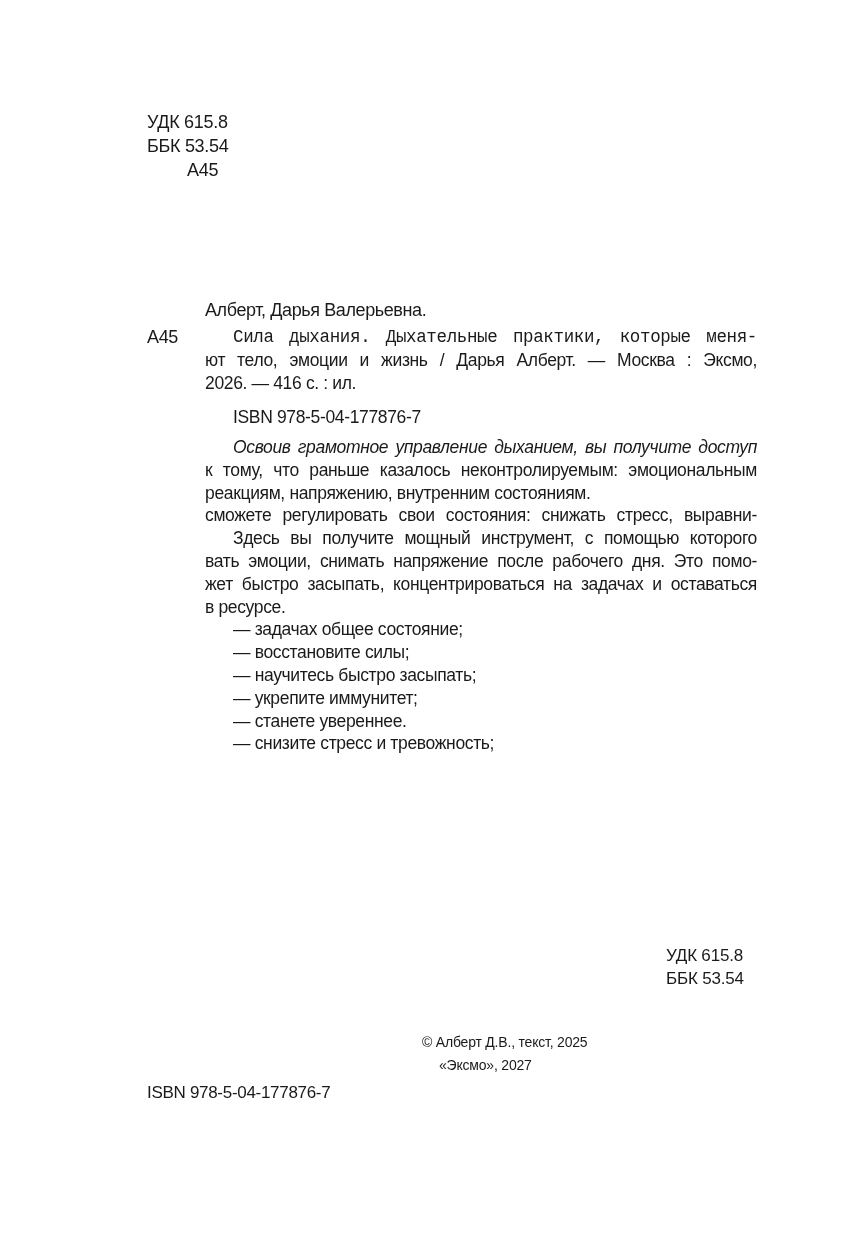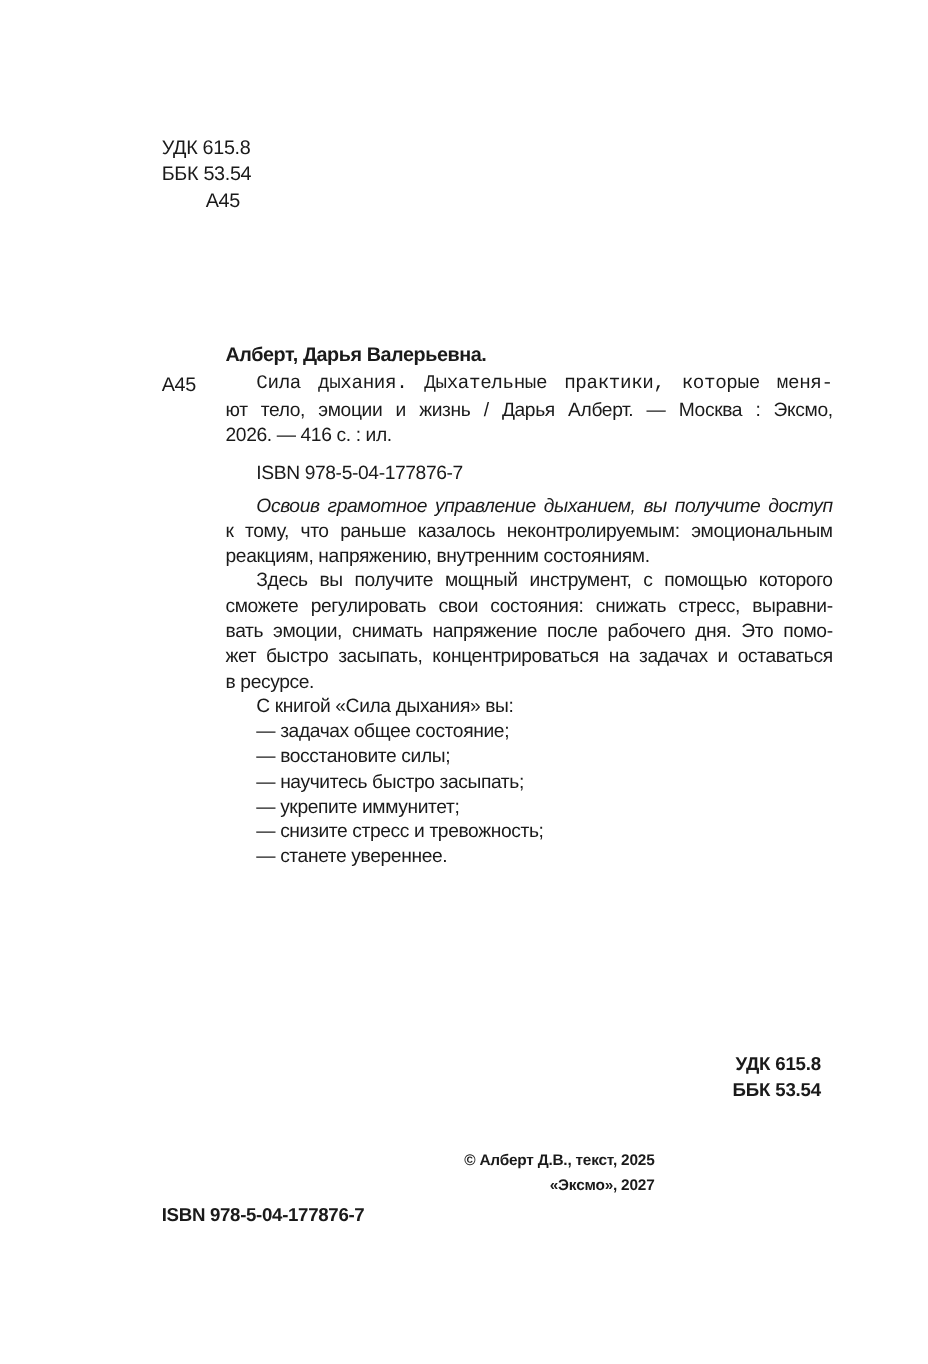--- a/index.html
+++ b/index.html
@@ -1,21 +1,21 @@
 <!DOCTYPE html>
 <html><head>
 <meta charset="utf-8">
 <style>
   html, body { margin: 0; padding: 0; background: #ffffff; }
   body { width: 844px; height: 1240px; position: relative; overflow: hidden;
          font-family: "Liberation Sans", "DejaVu Sans", sans-serif; color: #1a1a1a; }
-  .abs { position: absolute; margin-top: 12px; }
+  .abs { position: absolute; }
   .cls { font-size: 18px; line-height: 24px; letter-spacing: -0.3px; }
   .body-text { font-size: 17.5px; line-height: 22.8px; letter-spacing: -0.35px; }
-  .bold { font-weight: bold; text-align: right; }
+  .bold { font-weight: normal; }
   .line { display: block; white-space: nowrap; }
   .justify-line { display: block; text-align: justify; text-align-last: justify; white-space: normal; }
 </style>
 </head>
 <body>
 
 <div class="abs cls" style="left:147px; top:110px;">
   <div>УДК 615.8</div>
   <div>ББК 53.54</div>
   <div style="padding-left:40px;">А45</div>
@@ -33,34 +33,33 @@
 
 <div class="abs body-text" style="left:233px; top:406px;">ISBN 978-5-04-177876-7</div>
 
 <div class="abs body-text" style="left:205px; top:436px; width:552px;">
   <div>
     <span class="justify-line" style="padding-left:28px;font-style:italic;">Освоив грамотное управление дыханием, вы получите доступ</span>
     <span class="justify-line">к тому, что раньше казалось неконтролируемым: эмоциональным</span>
     <span class="line">реакциям, напряжению, внутренним состояниям.</span>
   </div>
   <div>
+    <span class="justify-line">сможете регулировать свои состояния: снижать стресс, выравни-</span>
     <span class="justify-line" style="padding-left:28px;">Здесь вы получите мощный инструмент, с помощью которого</span>
-    <span class="justify-line">сможете регулировать свои состояния: снижать стресс, выравни-</span>
     <span class="justify-line">вать эмоции, снимать напряжение после рабочего дня. Это помо-</span>
     <span class="justify-line">жет быстро засыпать, концентрироваться на задачах и оставаться</span>
     <span class="line">в ресурсе.</span>
   </div>
   <div style="padding-left:28px;">
-    <span class="line">С книгой «Сила дыхания» вы:</span>
     <span class="line">— задачах общее состояние;</span>
     <span class="line">— восстановите силы;</span>
     <span class="line">— научитесь быстро засыпать;</span>
     <span class="line">— укрепите иммунитет;</span>
+    <span class="line">— станете увереннее.</span>
     <span class="line">— снизите стресс и тревожность;</span>
-    <span class="line">— станете увереннее.</span>
   </div>
 </div>
 
 <div class="abs bold" style="left:666px; top:944px; font-size:17px; line-height:23px; letter-spacing:-0.2px;">
   <div>УДК 615.8</div>
   <div>ББК 53.54</div>
 </div>
 
 <div class="abs bold" style="left:422px; top:1031px; font-size:14px; line-height:23px; letter-spacing:-0.2px;">
   <div>© Алберт Д.В., текст, 2025</div>

